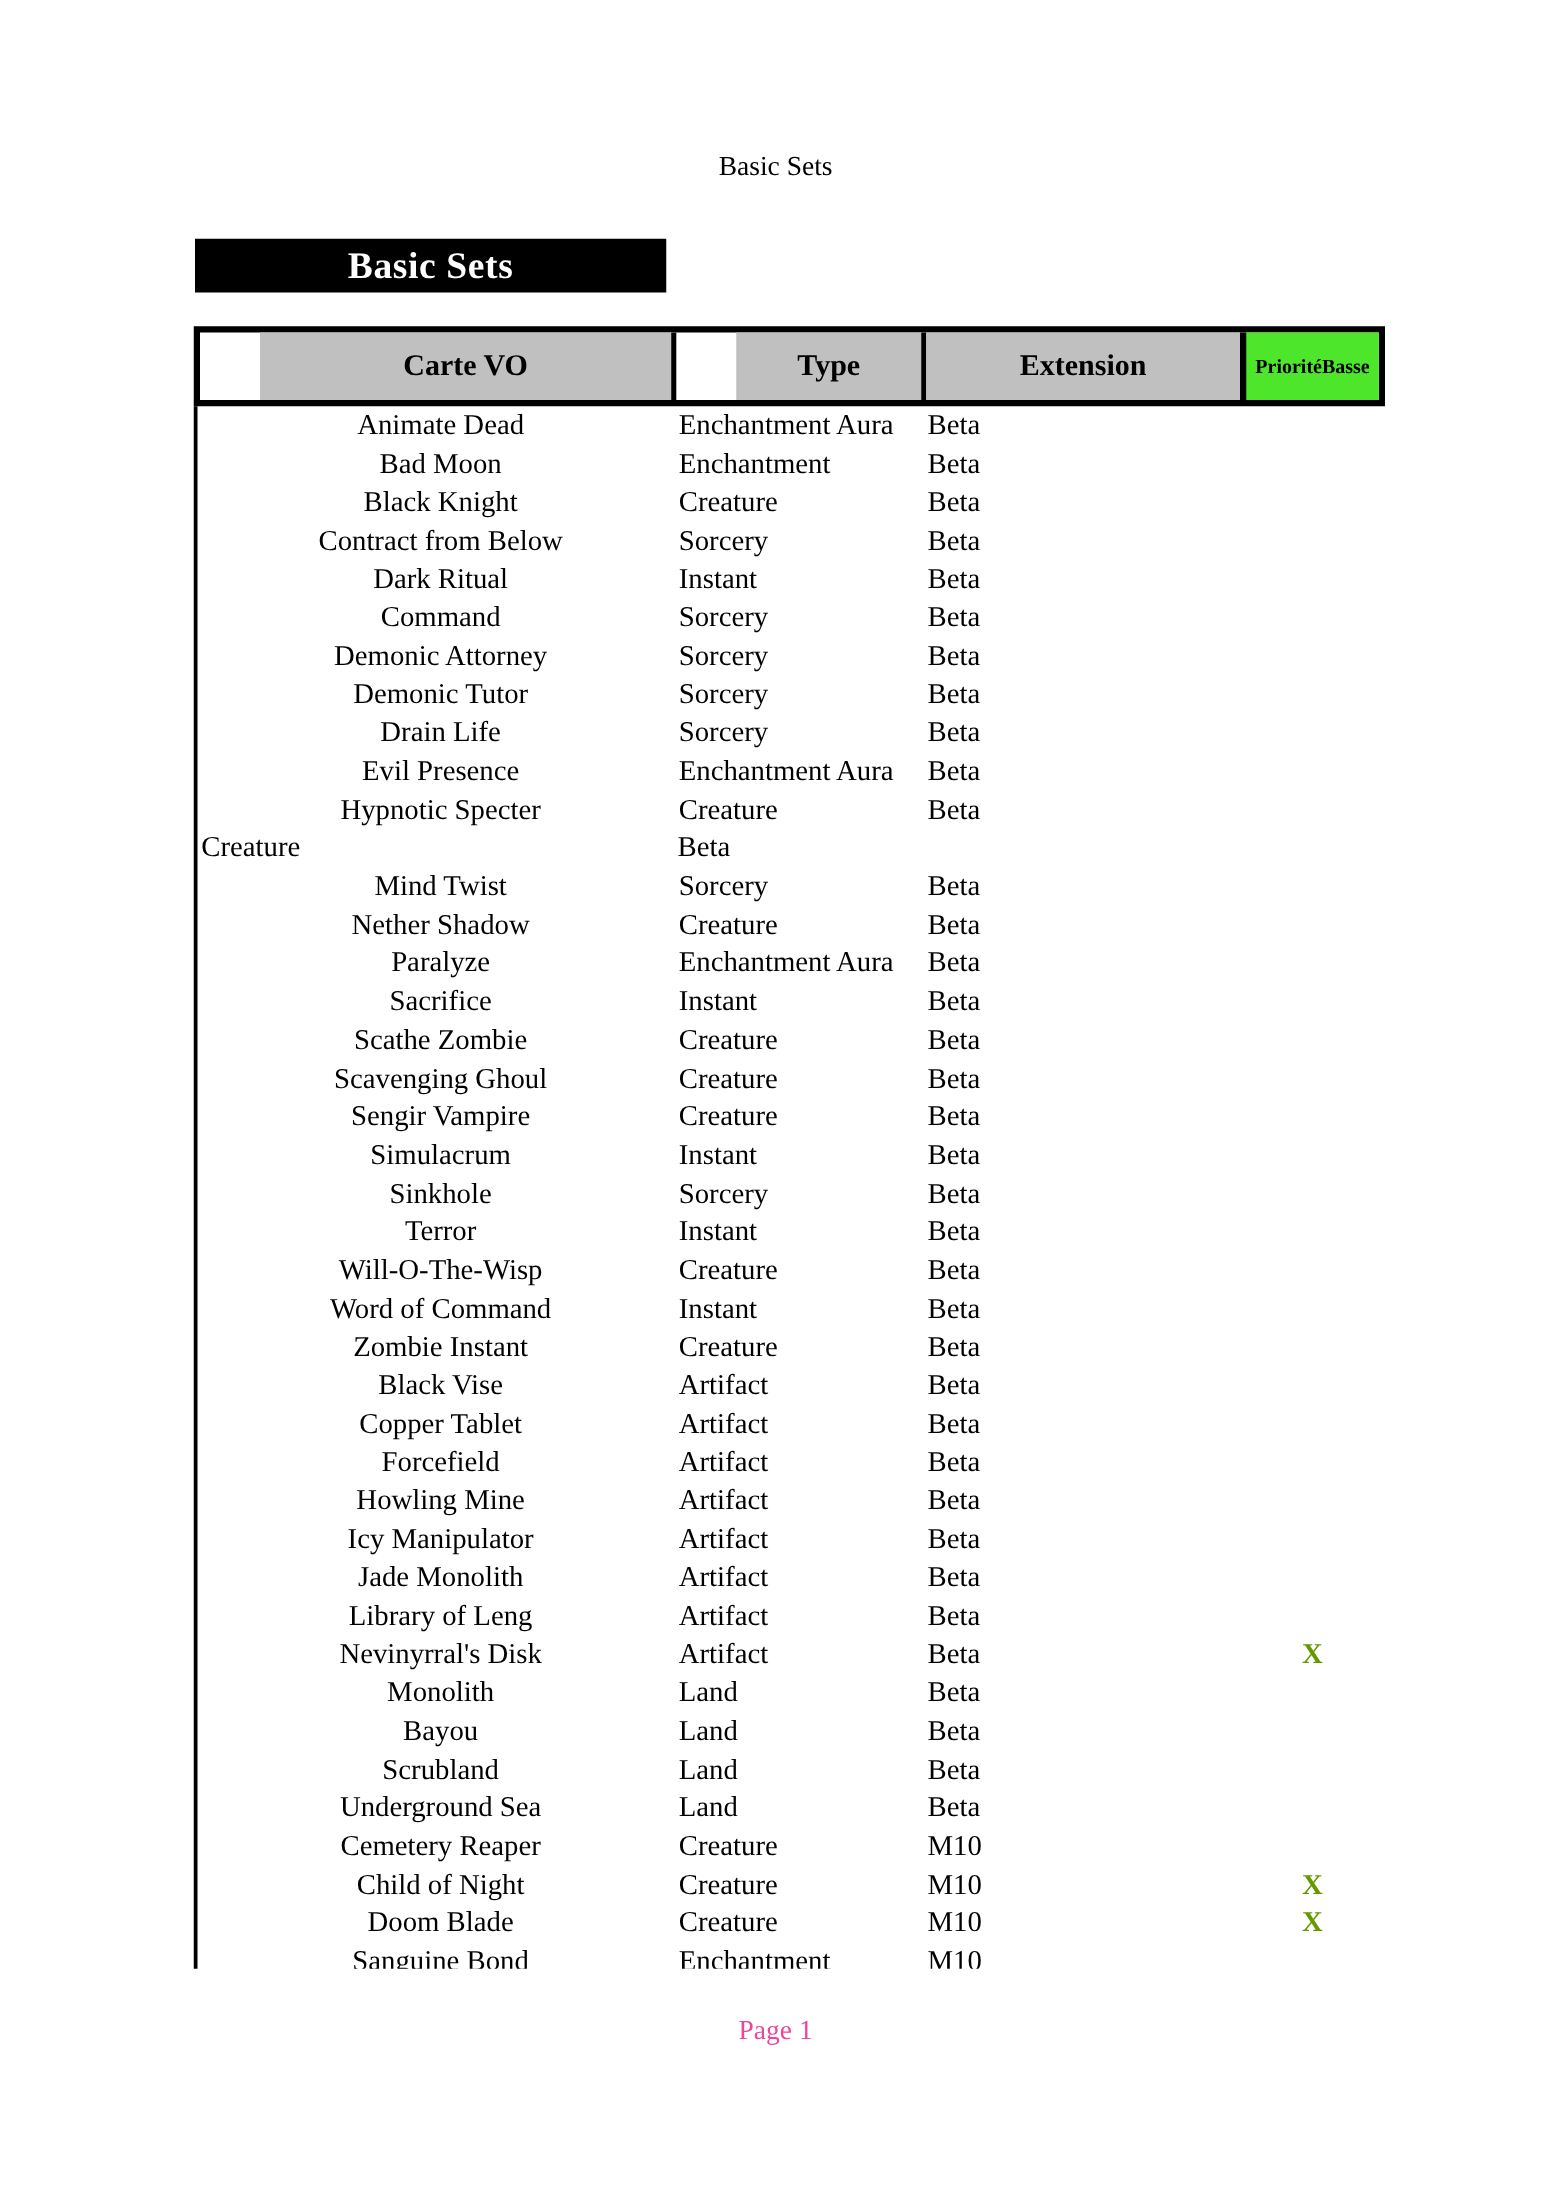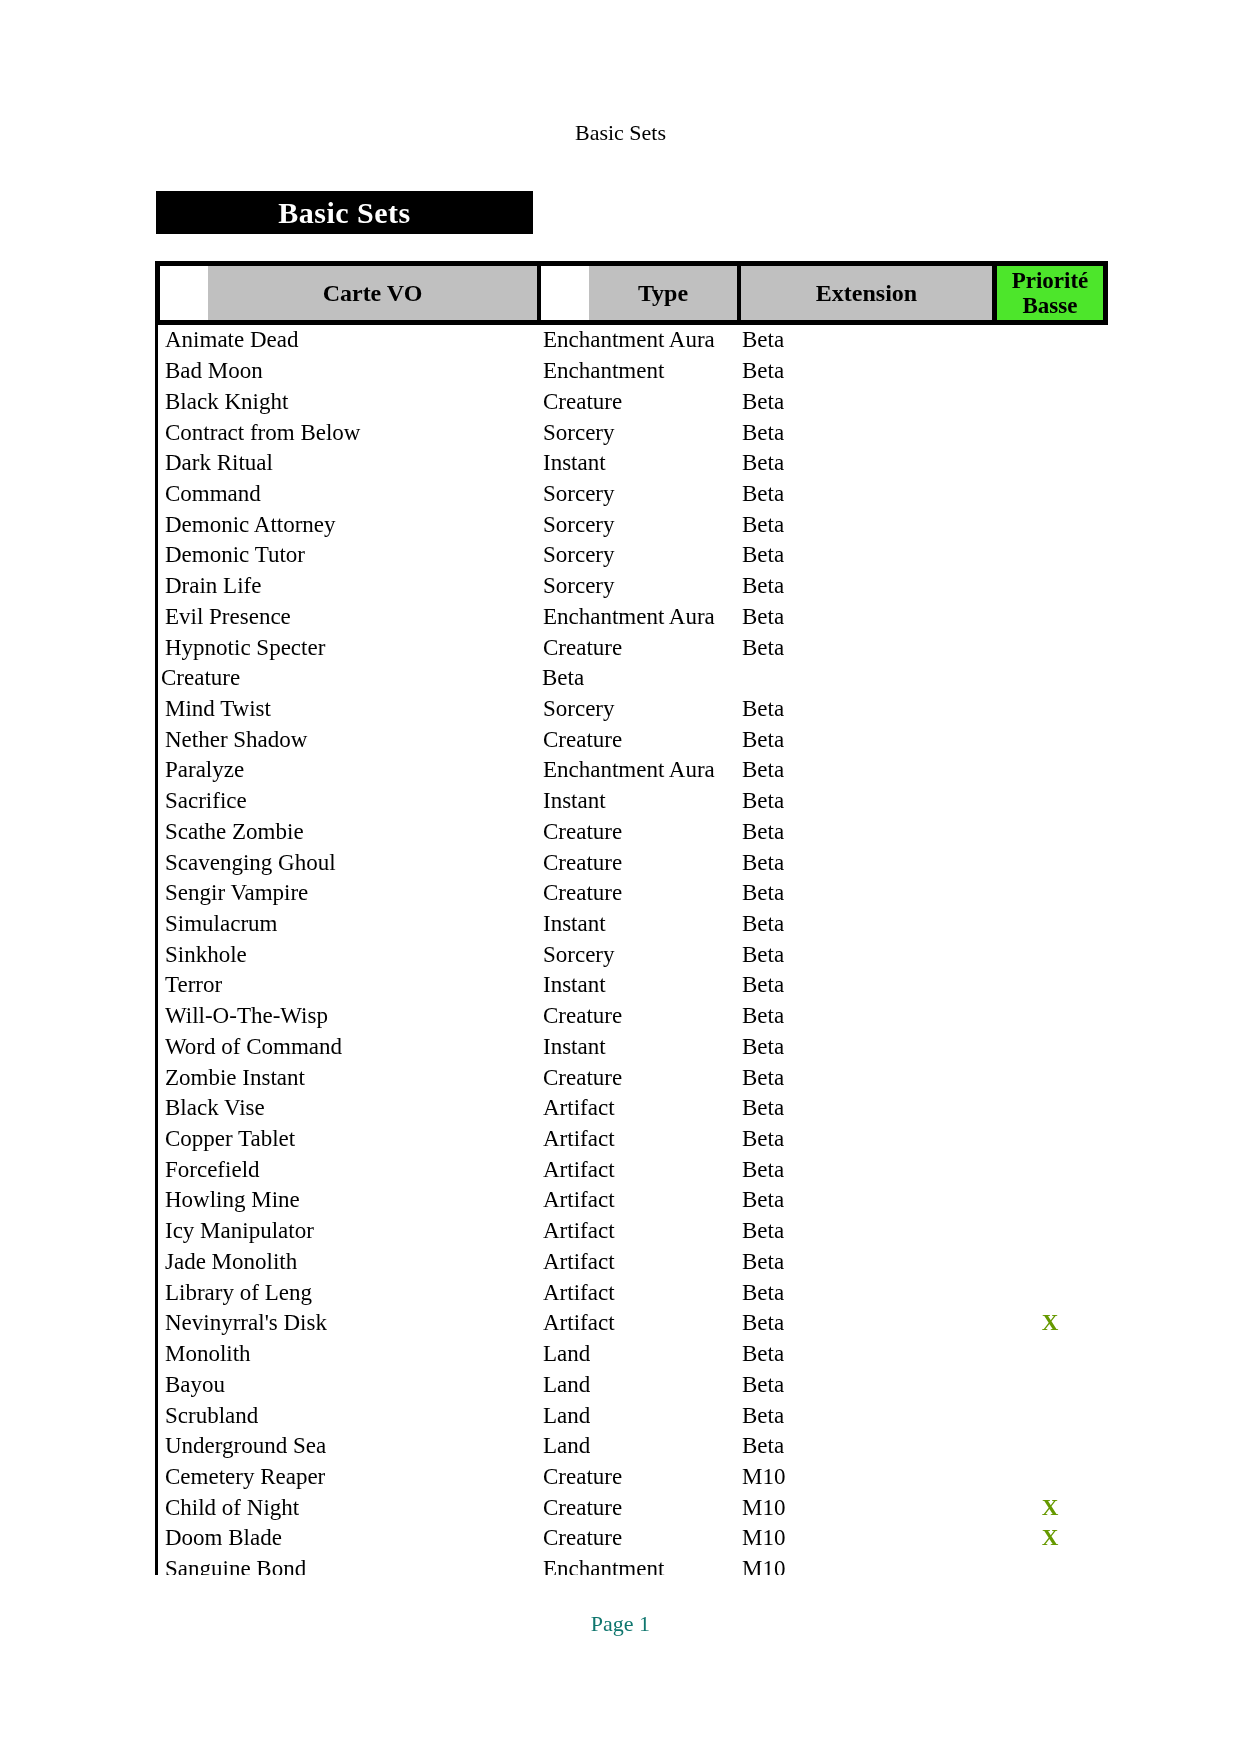--- a/index.html
+++ b/index.html
@@ -31,41 +31,41 @@
   }
   .th {
     background:var(--hdr-bg,#C0C0C0);
     display:flex; align-items:center; justify-content:center;
     font-weight:bold; font-size:24px;
   }
   .th.c1, .th.c2 { border-right:4px solid #000;margin-left:48px; }
   .th.c4 {
     background:var(--prio-bg,#4DE62B);
     border-left:5px solid #000;
-    flex-direction:column; font-size:23px; line-height:25px;
+    flex-direction:row; font-size:16px; line-height:25px;
   }
   .tbody {
     width:953px; height:1250px; overflow:hidden;
     border-left:3px solid #000;
   }
   .tr {
     display:grid; grid-template-columns:382px 200px 252px 1fr;
     height:30.72px; align-items:center;
   }
   .td { font-size:23px; white-space:nowrap; overflow:visible; }
-  .td.c1 { padding-left:7px; }
+  .td.c1 { padding-left:7px;text-align:center; }
   .td.c2 { padding-left:3px; }
   .td.c3 { padding-left:2px; }
   .td.c4 {
     text-align:center; font-weight:bold;
     color:var(--prio-mark,#669900);
   }
   .page-footer {
     position:absolute; top:1612px; left:0; width:100%;
-    text-align:center; font-size:22px; line-height:24px; color:#0f766e;
+    text-align:center; font-size:22px; line-height:24px; color:#ec4899;
   }
 </style>
 </head>
 <body>
 
 <div class="page">
 
   <div class="doc-title">Basic Sets</div>
 
   <div class="section-banner">

